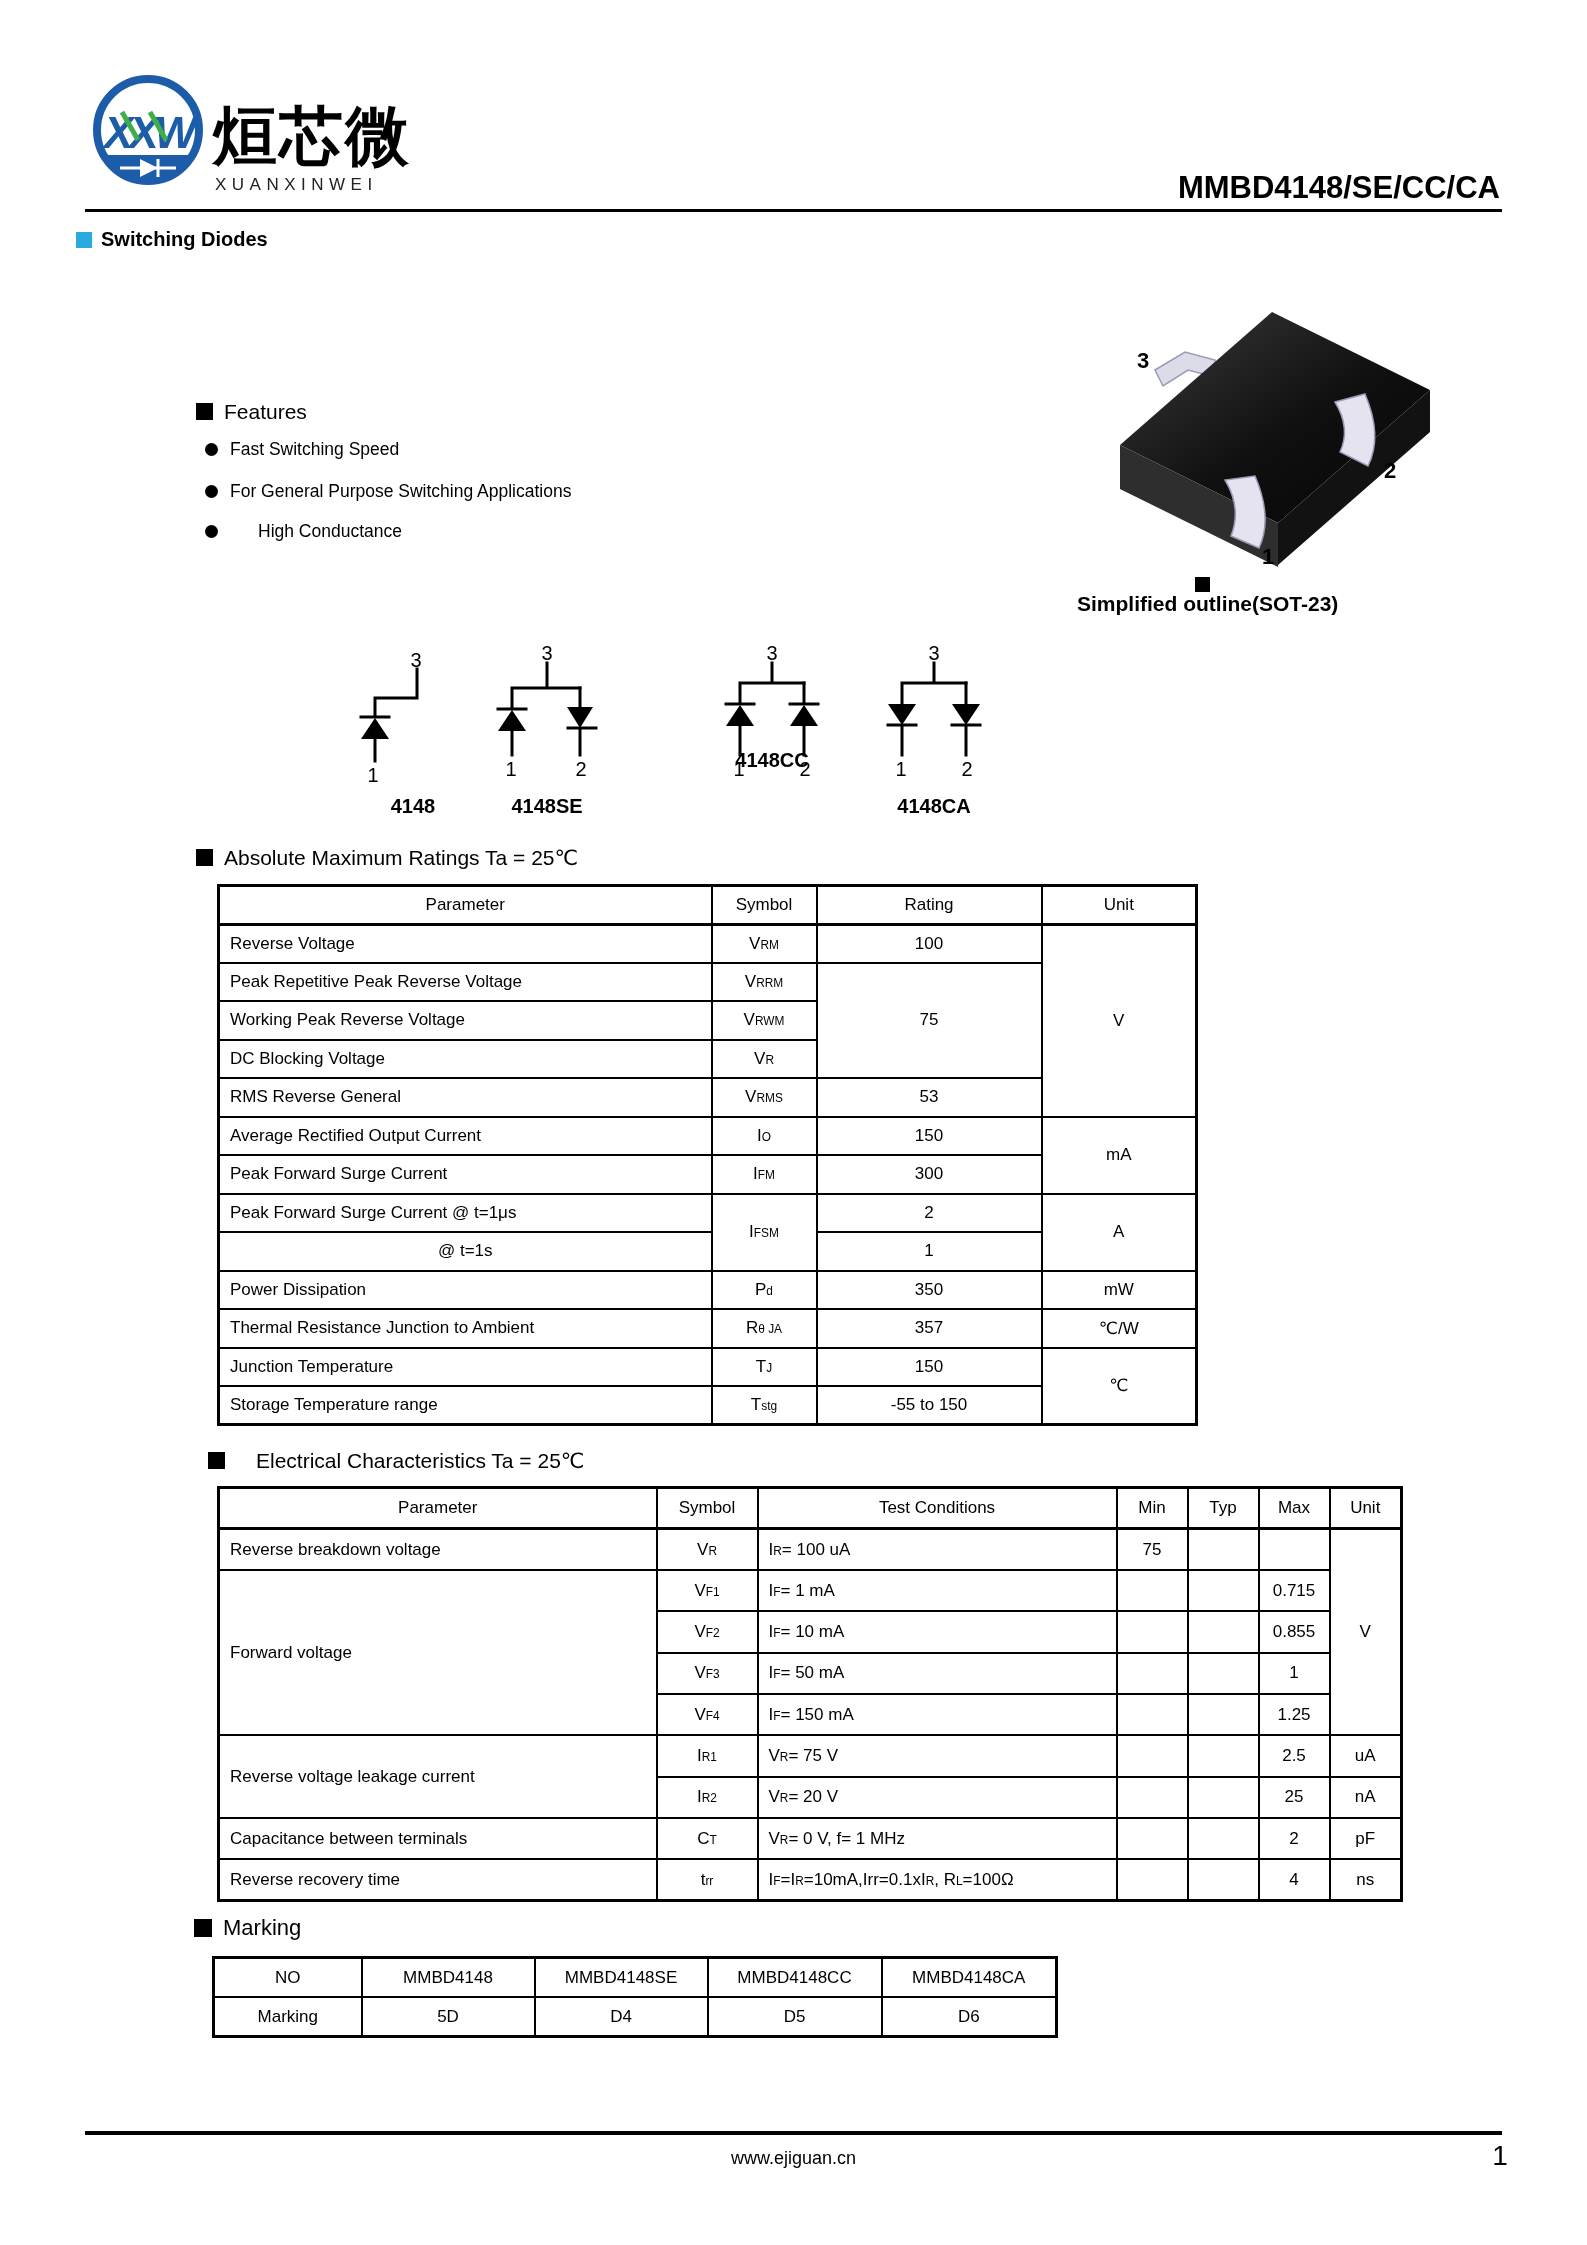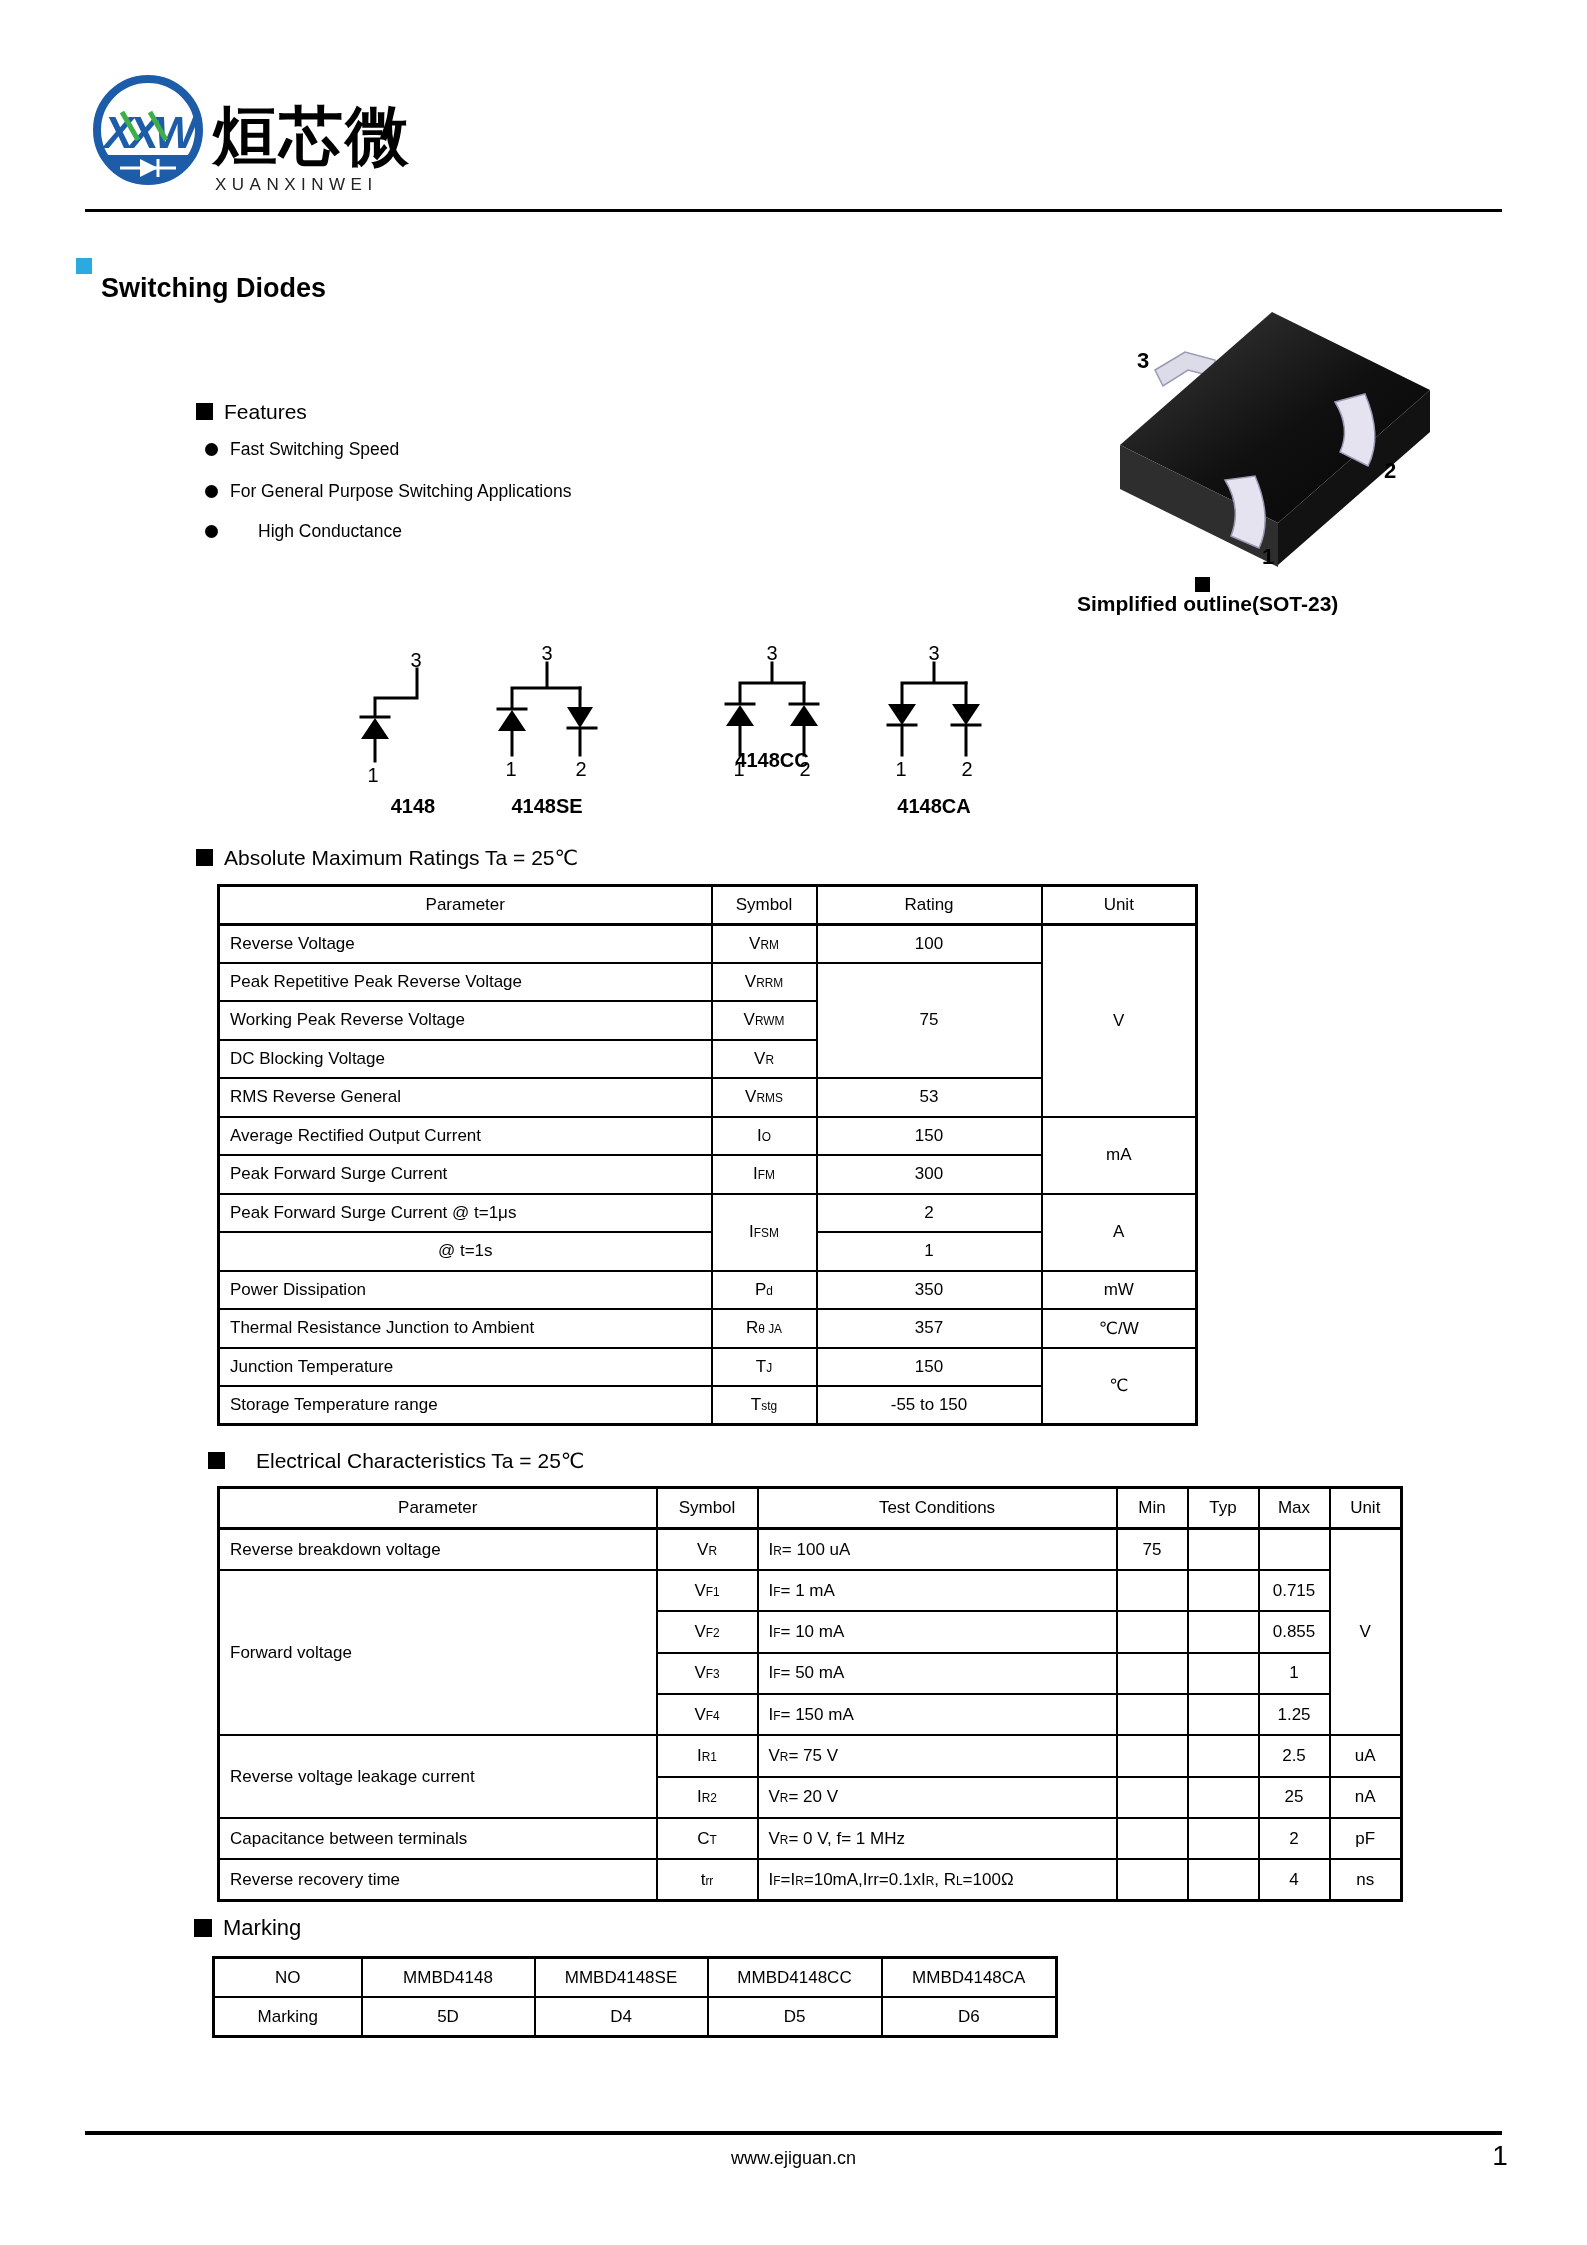--- a/index.html
+++ b/index.html
@@ -42,26 +42,27 @@
     <path d="M104.5,97 A51,51 0 0 1 15.5,97 Z" fill="#1D5CA9"></path>
     <g>
       <path d="M32,110 H88" stroke="#ffffff" stroke-width="3"></path>
       <polygon points="52,101 52,119 70,110" fill="#ffffff"></polygon>
       <path d="M70,101 V119" stroke="#ffffff" stroke-width="3"></path>
     </g>
     <text x="125" y="100" font-size="64" font-weight="bold" letter-spacing="2" fill="#000000">烜芯微</text>
     <text x="127" y="132" font-size="17" letter-spacing="5.5" fill="#222222">XUANXINWEI</text>
   </svg>
 
+  <div class="abs bold" style="left:1000px; top:170px; width:500px; text-align:right; font-size:31px;">MMBD4148/SE/CC/CA</div>
 
   <div class="abs rule" style="left:85px; top:209px; width:1417px; height:3px;"></div>
 
   <div class="abs" style="left:76px; top:228px; display:flex; align-items:center;">
     <span class="blue-sq" style="margin-right:9px;"></span>
-    <span class="bold" style="font-size:27px;margin-top:45px;">Switching Diodes</span>
+    <span class="bold" style="font-size:20px;">Switching Diodes</span>
   </div>
 
   <div class="abs sec-head" style="left:196px; top:400px;">
     <span class="sq"></span>
     <span>Features</span>
   </div>
   <div class="abs feat-item" style="left:205px; top:439px;">
     <span class="dot"></span>
     <span>Fast Switching Speed</span>
   </div>

